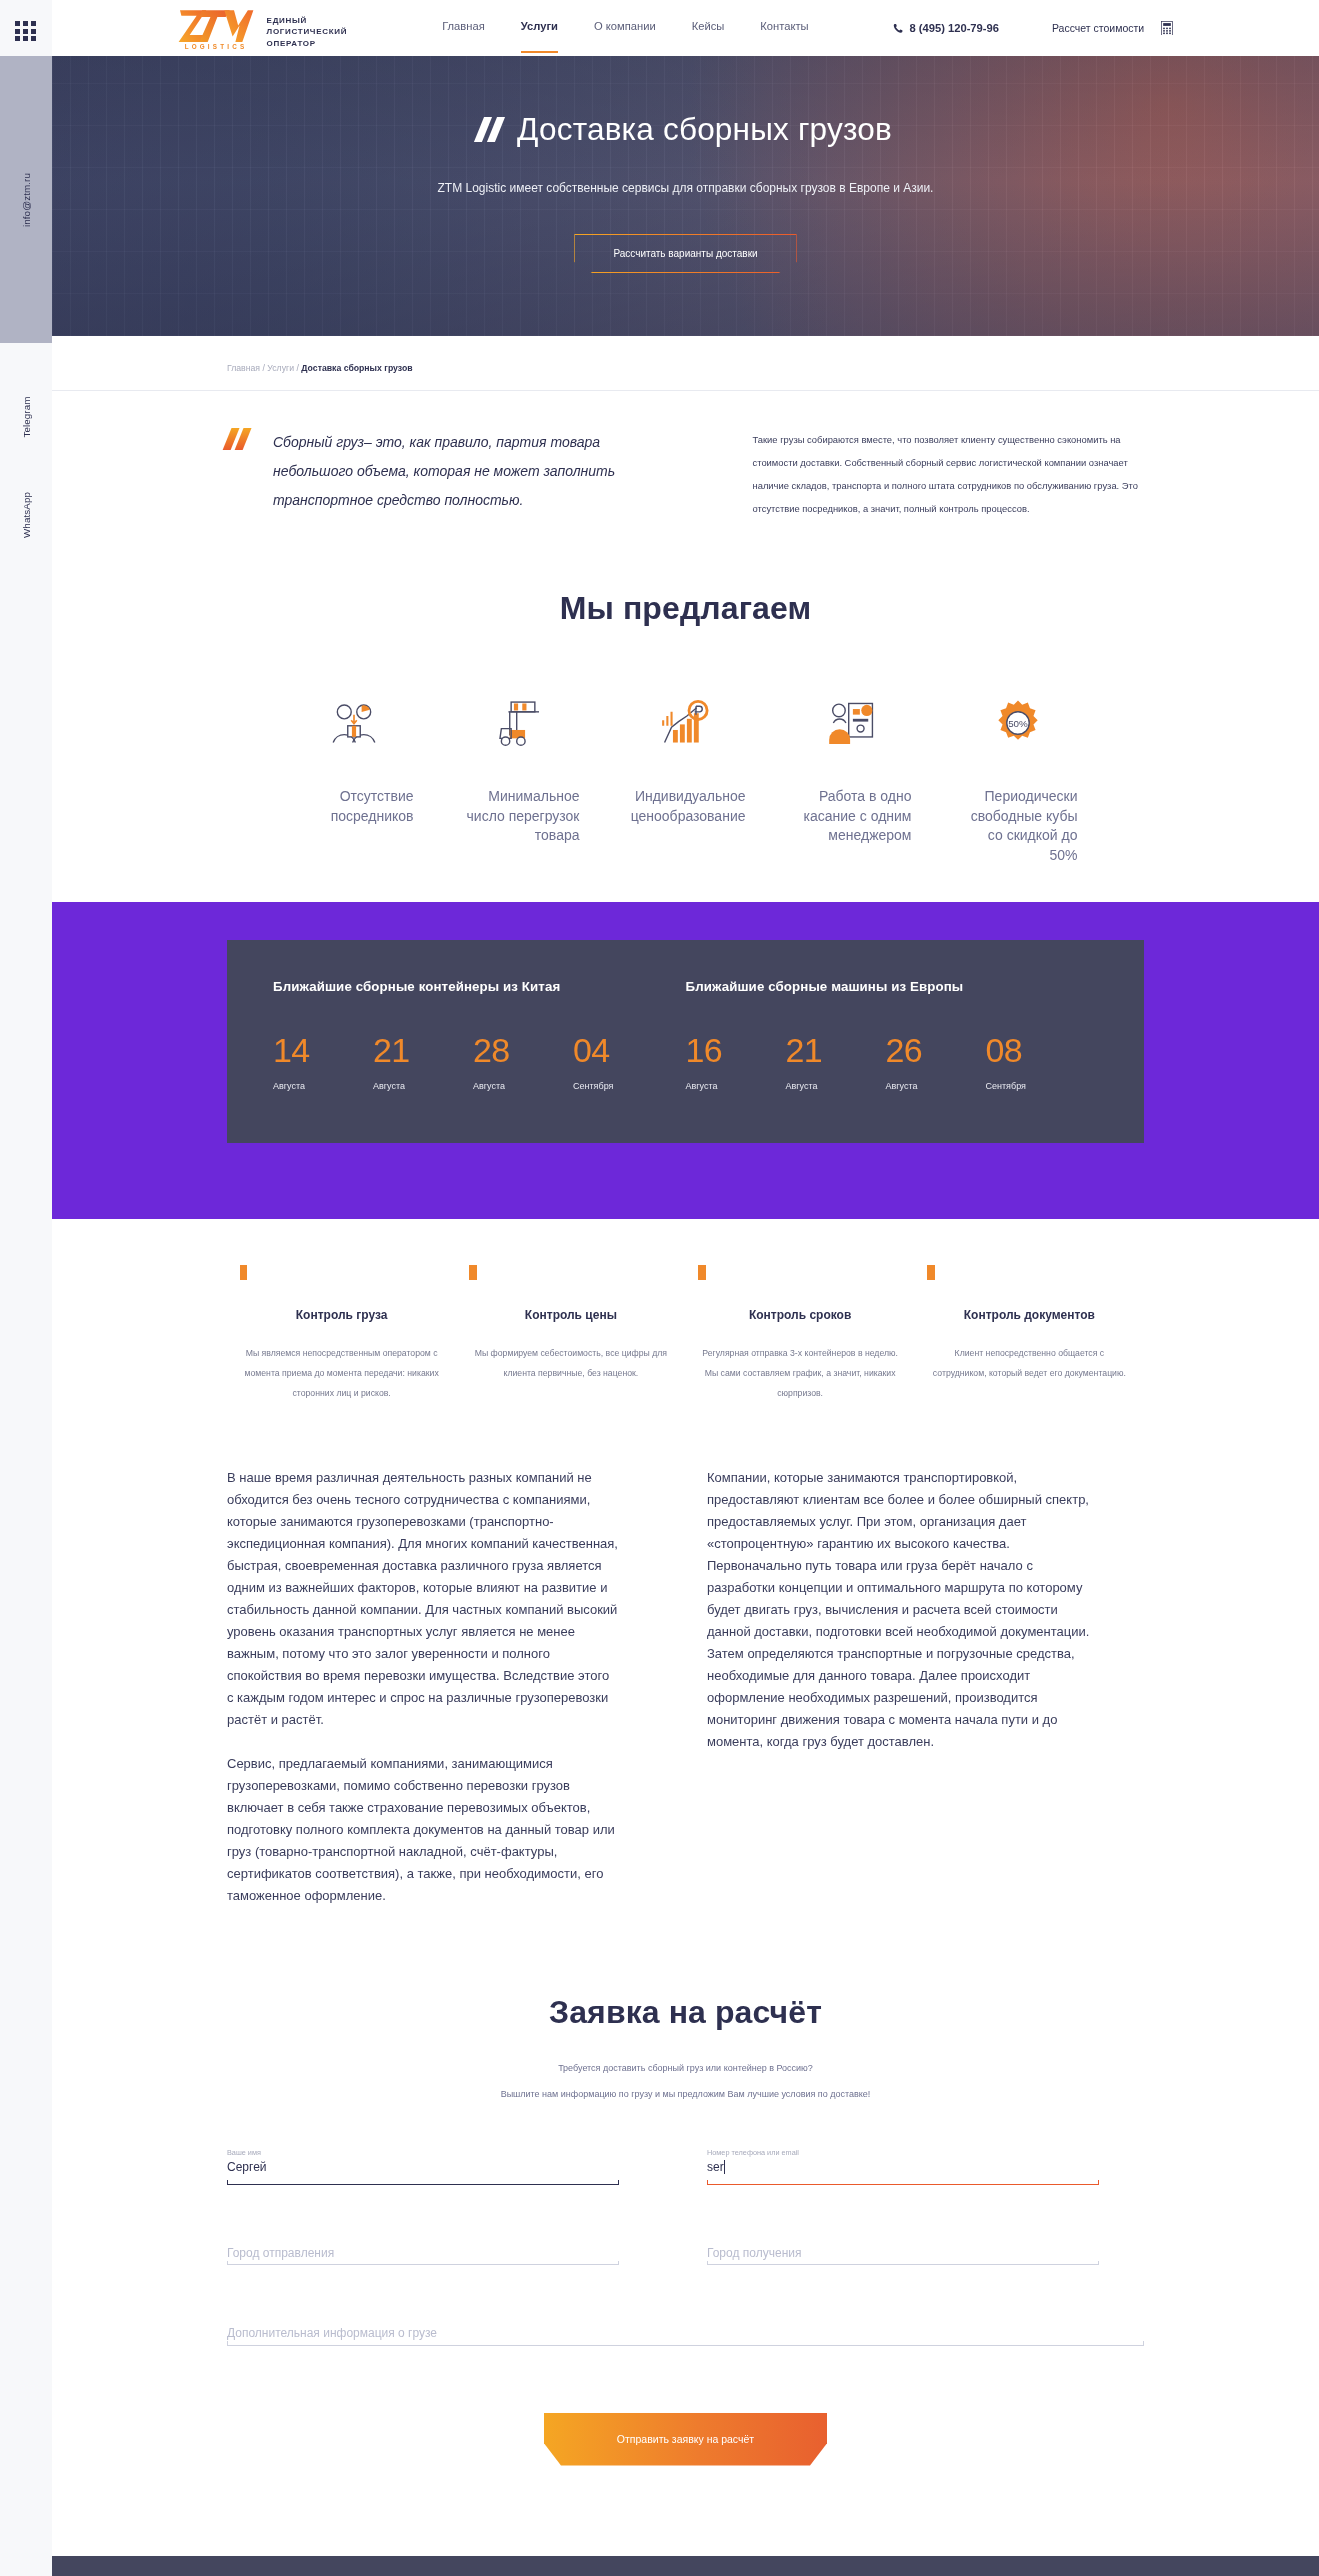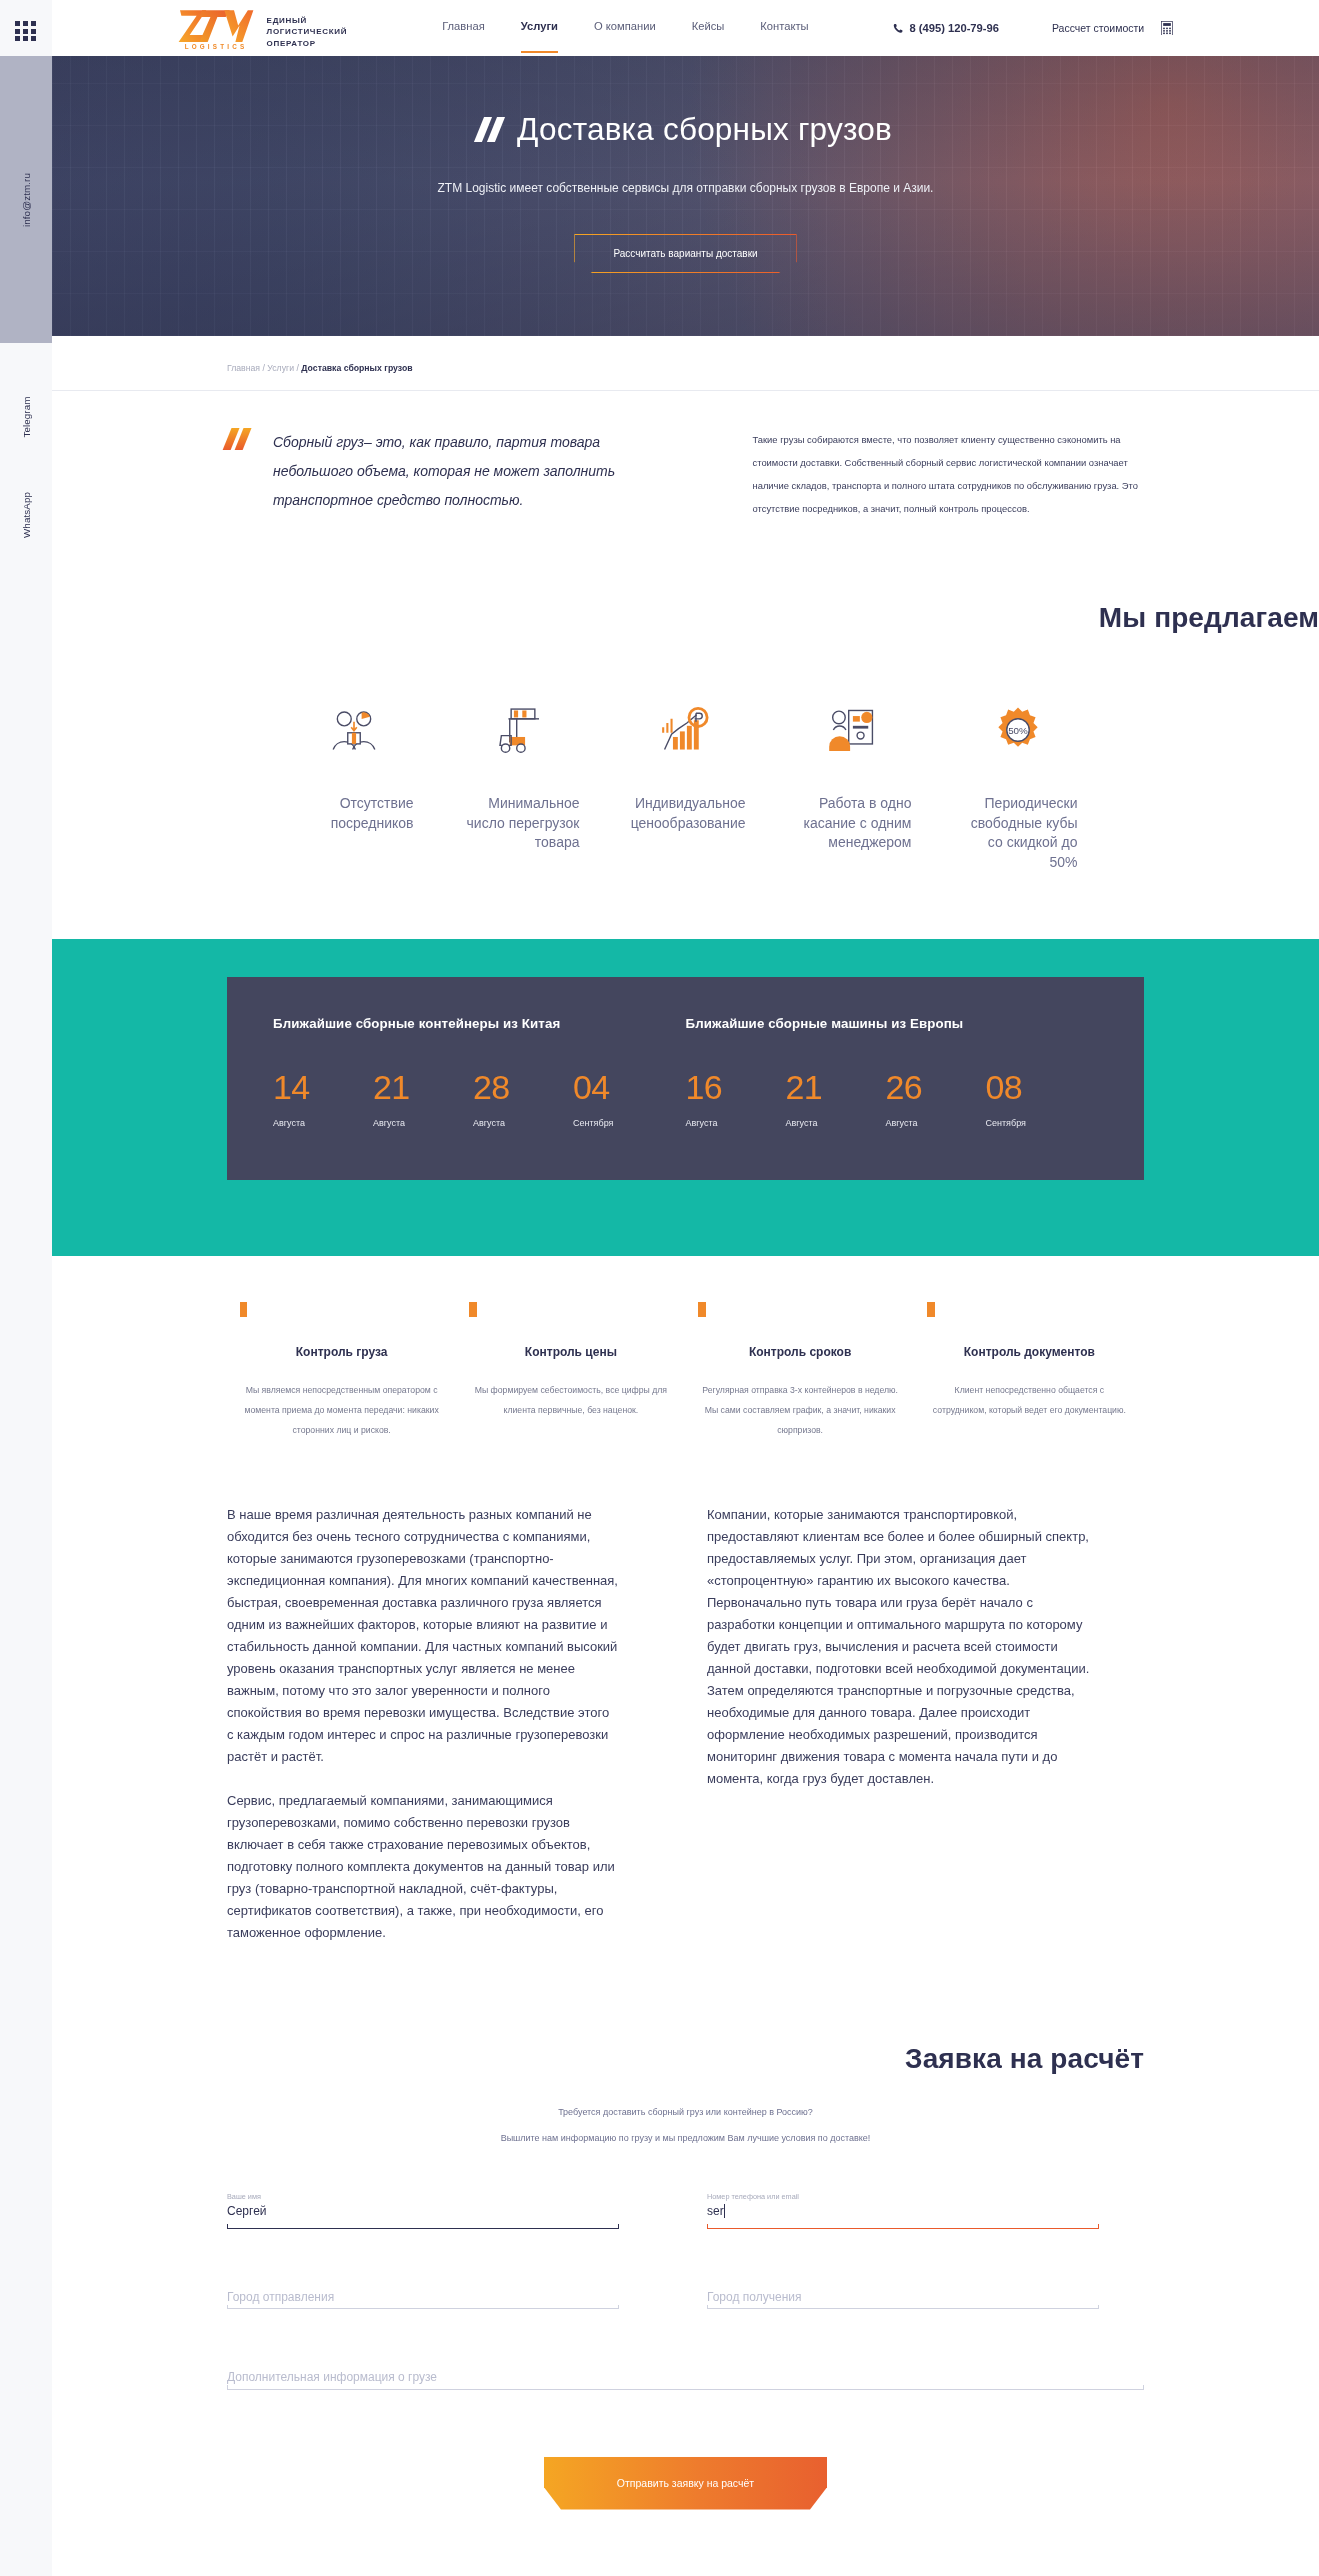--- a/index.html
+++ b/index.html
@@ -142,36 +142,35 @@
     width: 392px; margin-left: 46px; font-style: italic; font-size: 14px;
     line-height: 29px; color: #2e3050;
   }
   .intro-right {
     width: 392px; margin-left: 88px; font-size: 9.4px; line-height: 23px;
     color: #3a3d5c;
   }
 
   
   .sec-title {
-    text-align: right; font-size: 28px; font-weight: 700; color: #2e3050;
+    text-align: center; font-size: 32px; font-weight: 700; color: #2e3050;
     letter-spacing: 0.1px;
-    margin-top: 12px;
   }
   .offers { padding: 70px 0 0 0; }
   .offer-row {
     display: flex; justify-content: center; gap: 46px; margin-top: 64px;
     padding: 0 175px;
   }
   .offer { width: 120px; text-align: right; }
   .offer .ic { height: 64px; display: flex; align-items: center; justify-content: center; }
   .offer .cap {
     margin-top: 32px; font-size: 14px; line-height: 19.6px; color: #6e7190;
   }
 
-  .band { background: #14b8a6; padding: 38px 0 76px 0; margin-top: 66px; }
+  .band { background: #6d28d9; padding: 38px 0 76px 0; margin-top: 36px; }
 
   
   .darkbox {
     margin: 0 175px; background: #44465e; padding: 39px 46px 52px 46px;
     display: flex;
   }
   .dcol { width: 50%; }
   .dcol h3 { font-size: 13.3px; color: #fff; font-weight: 700; letter-spacing: 0.1px; }
   .dates { display: flex; margin-top: 39px; gap: 3px; }
   .date { width: 97px; }

